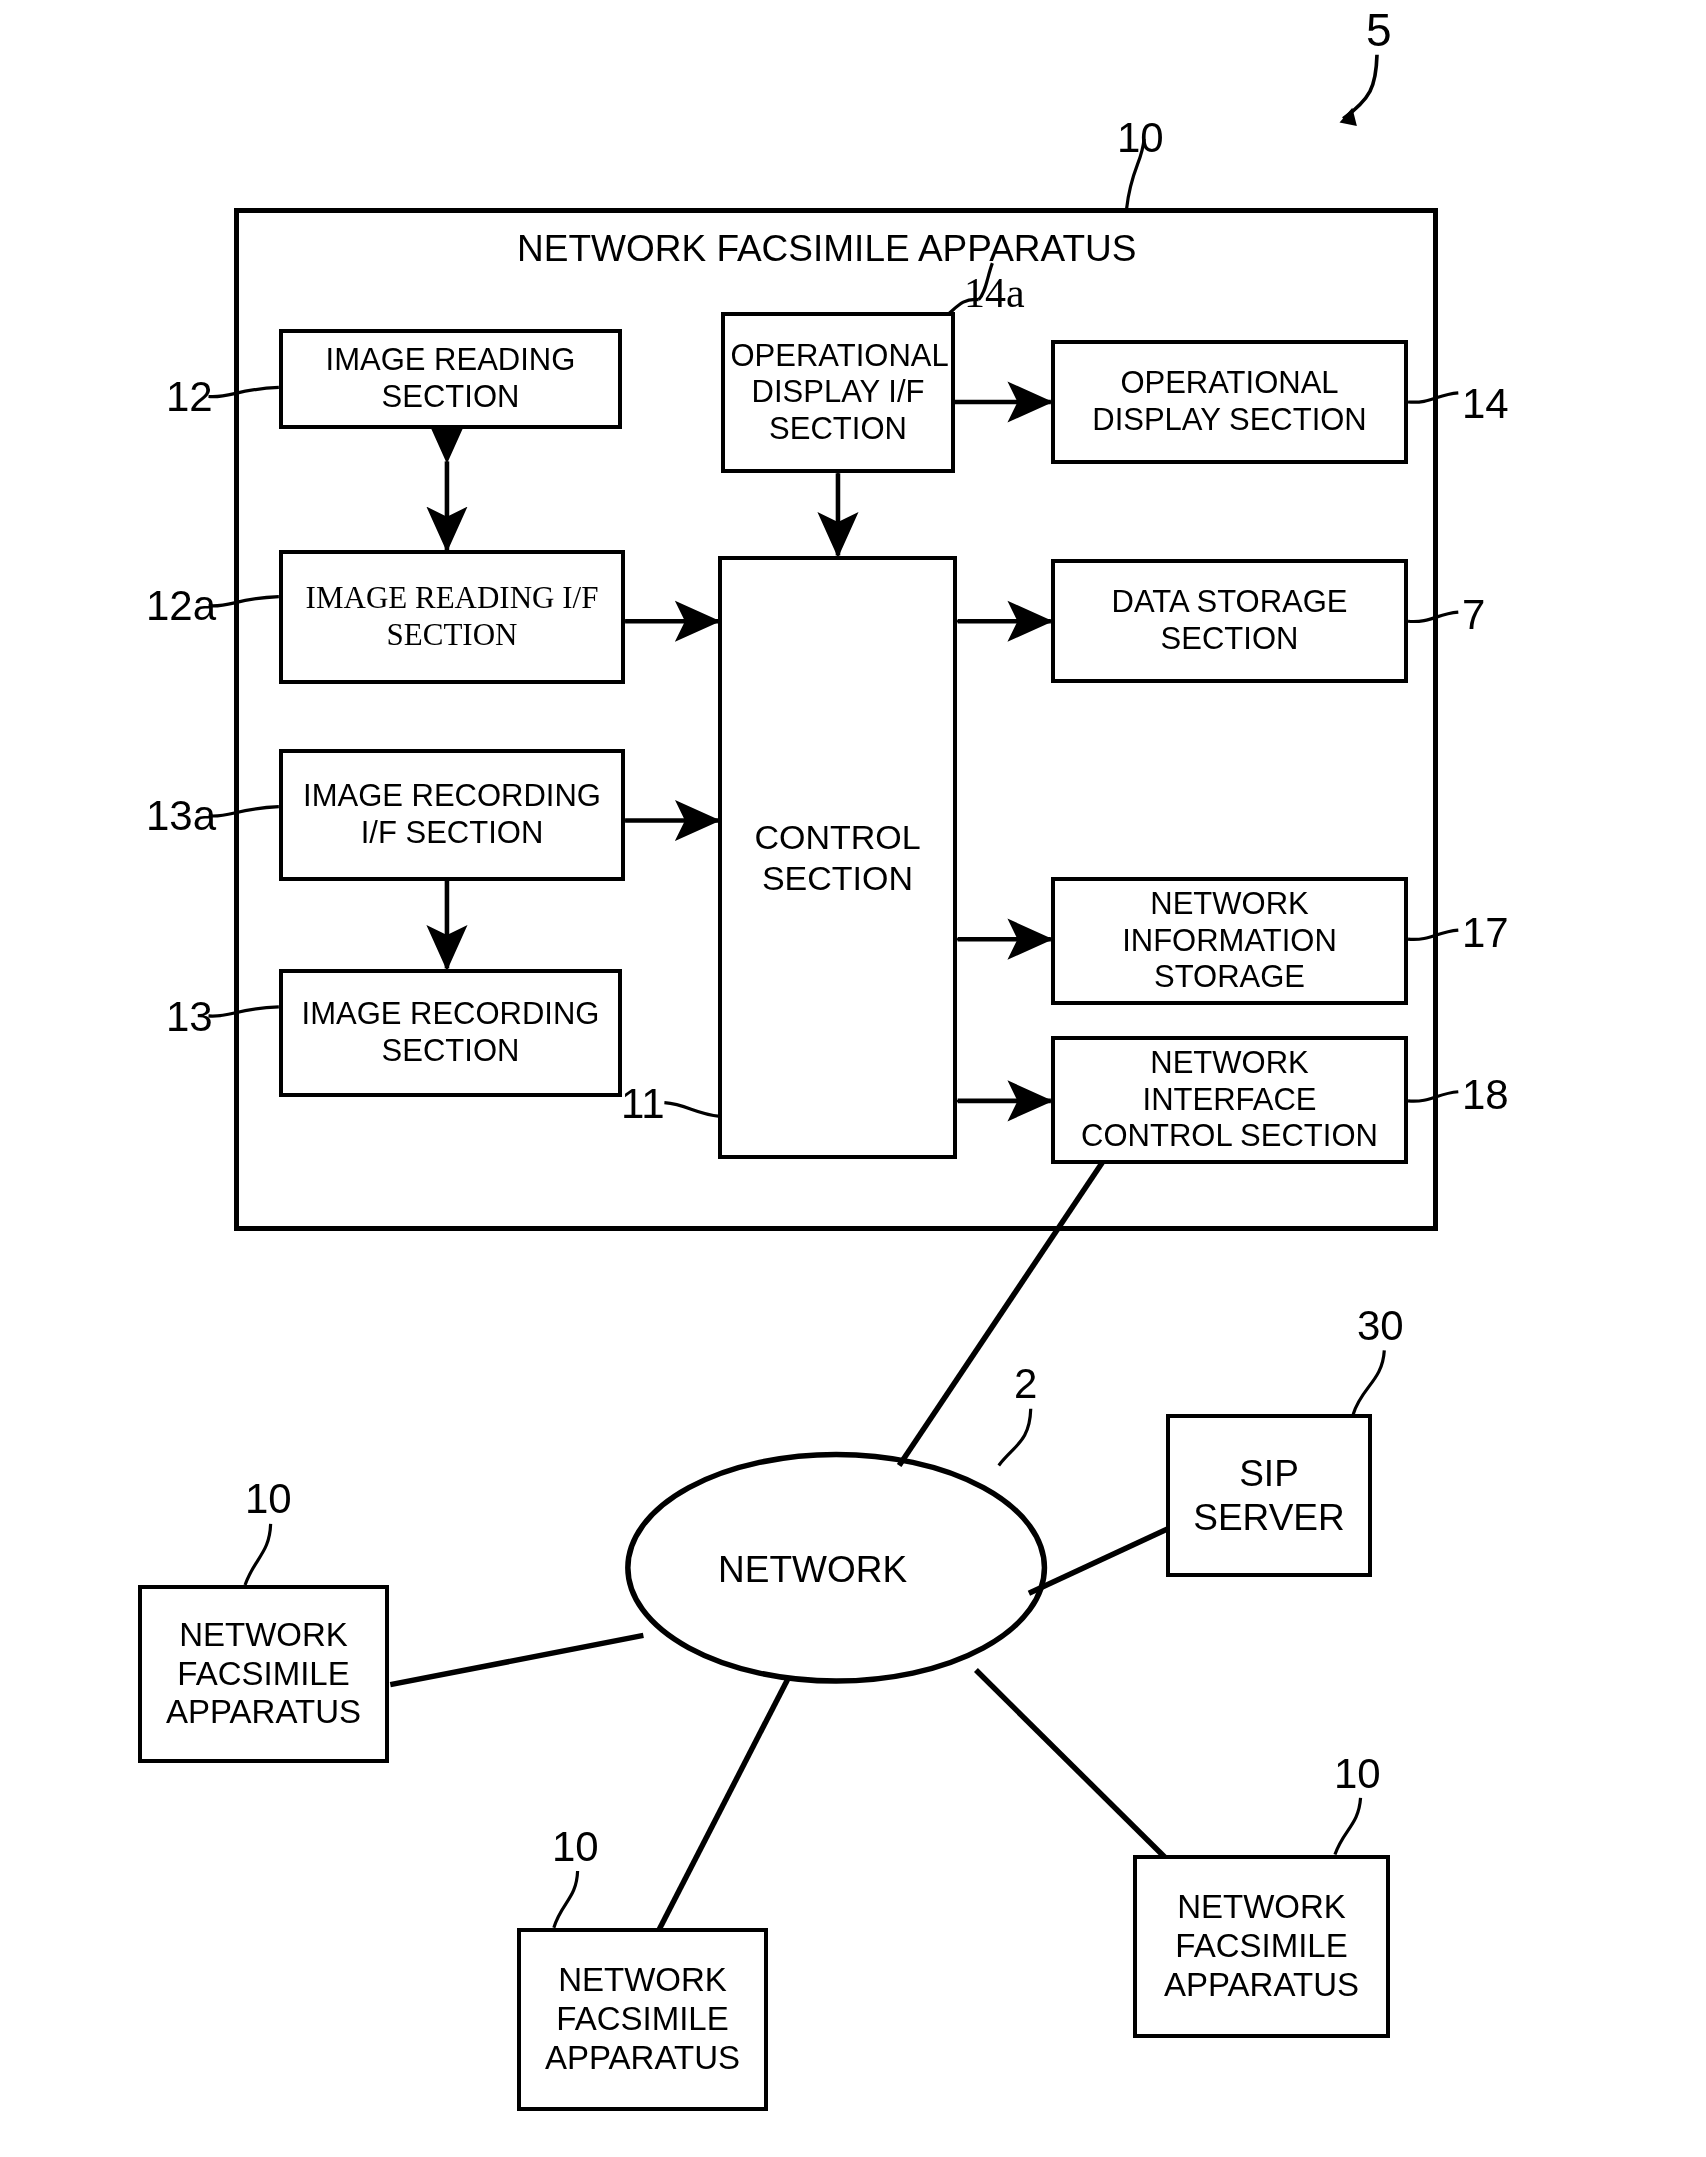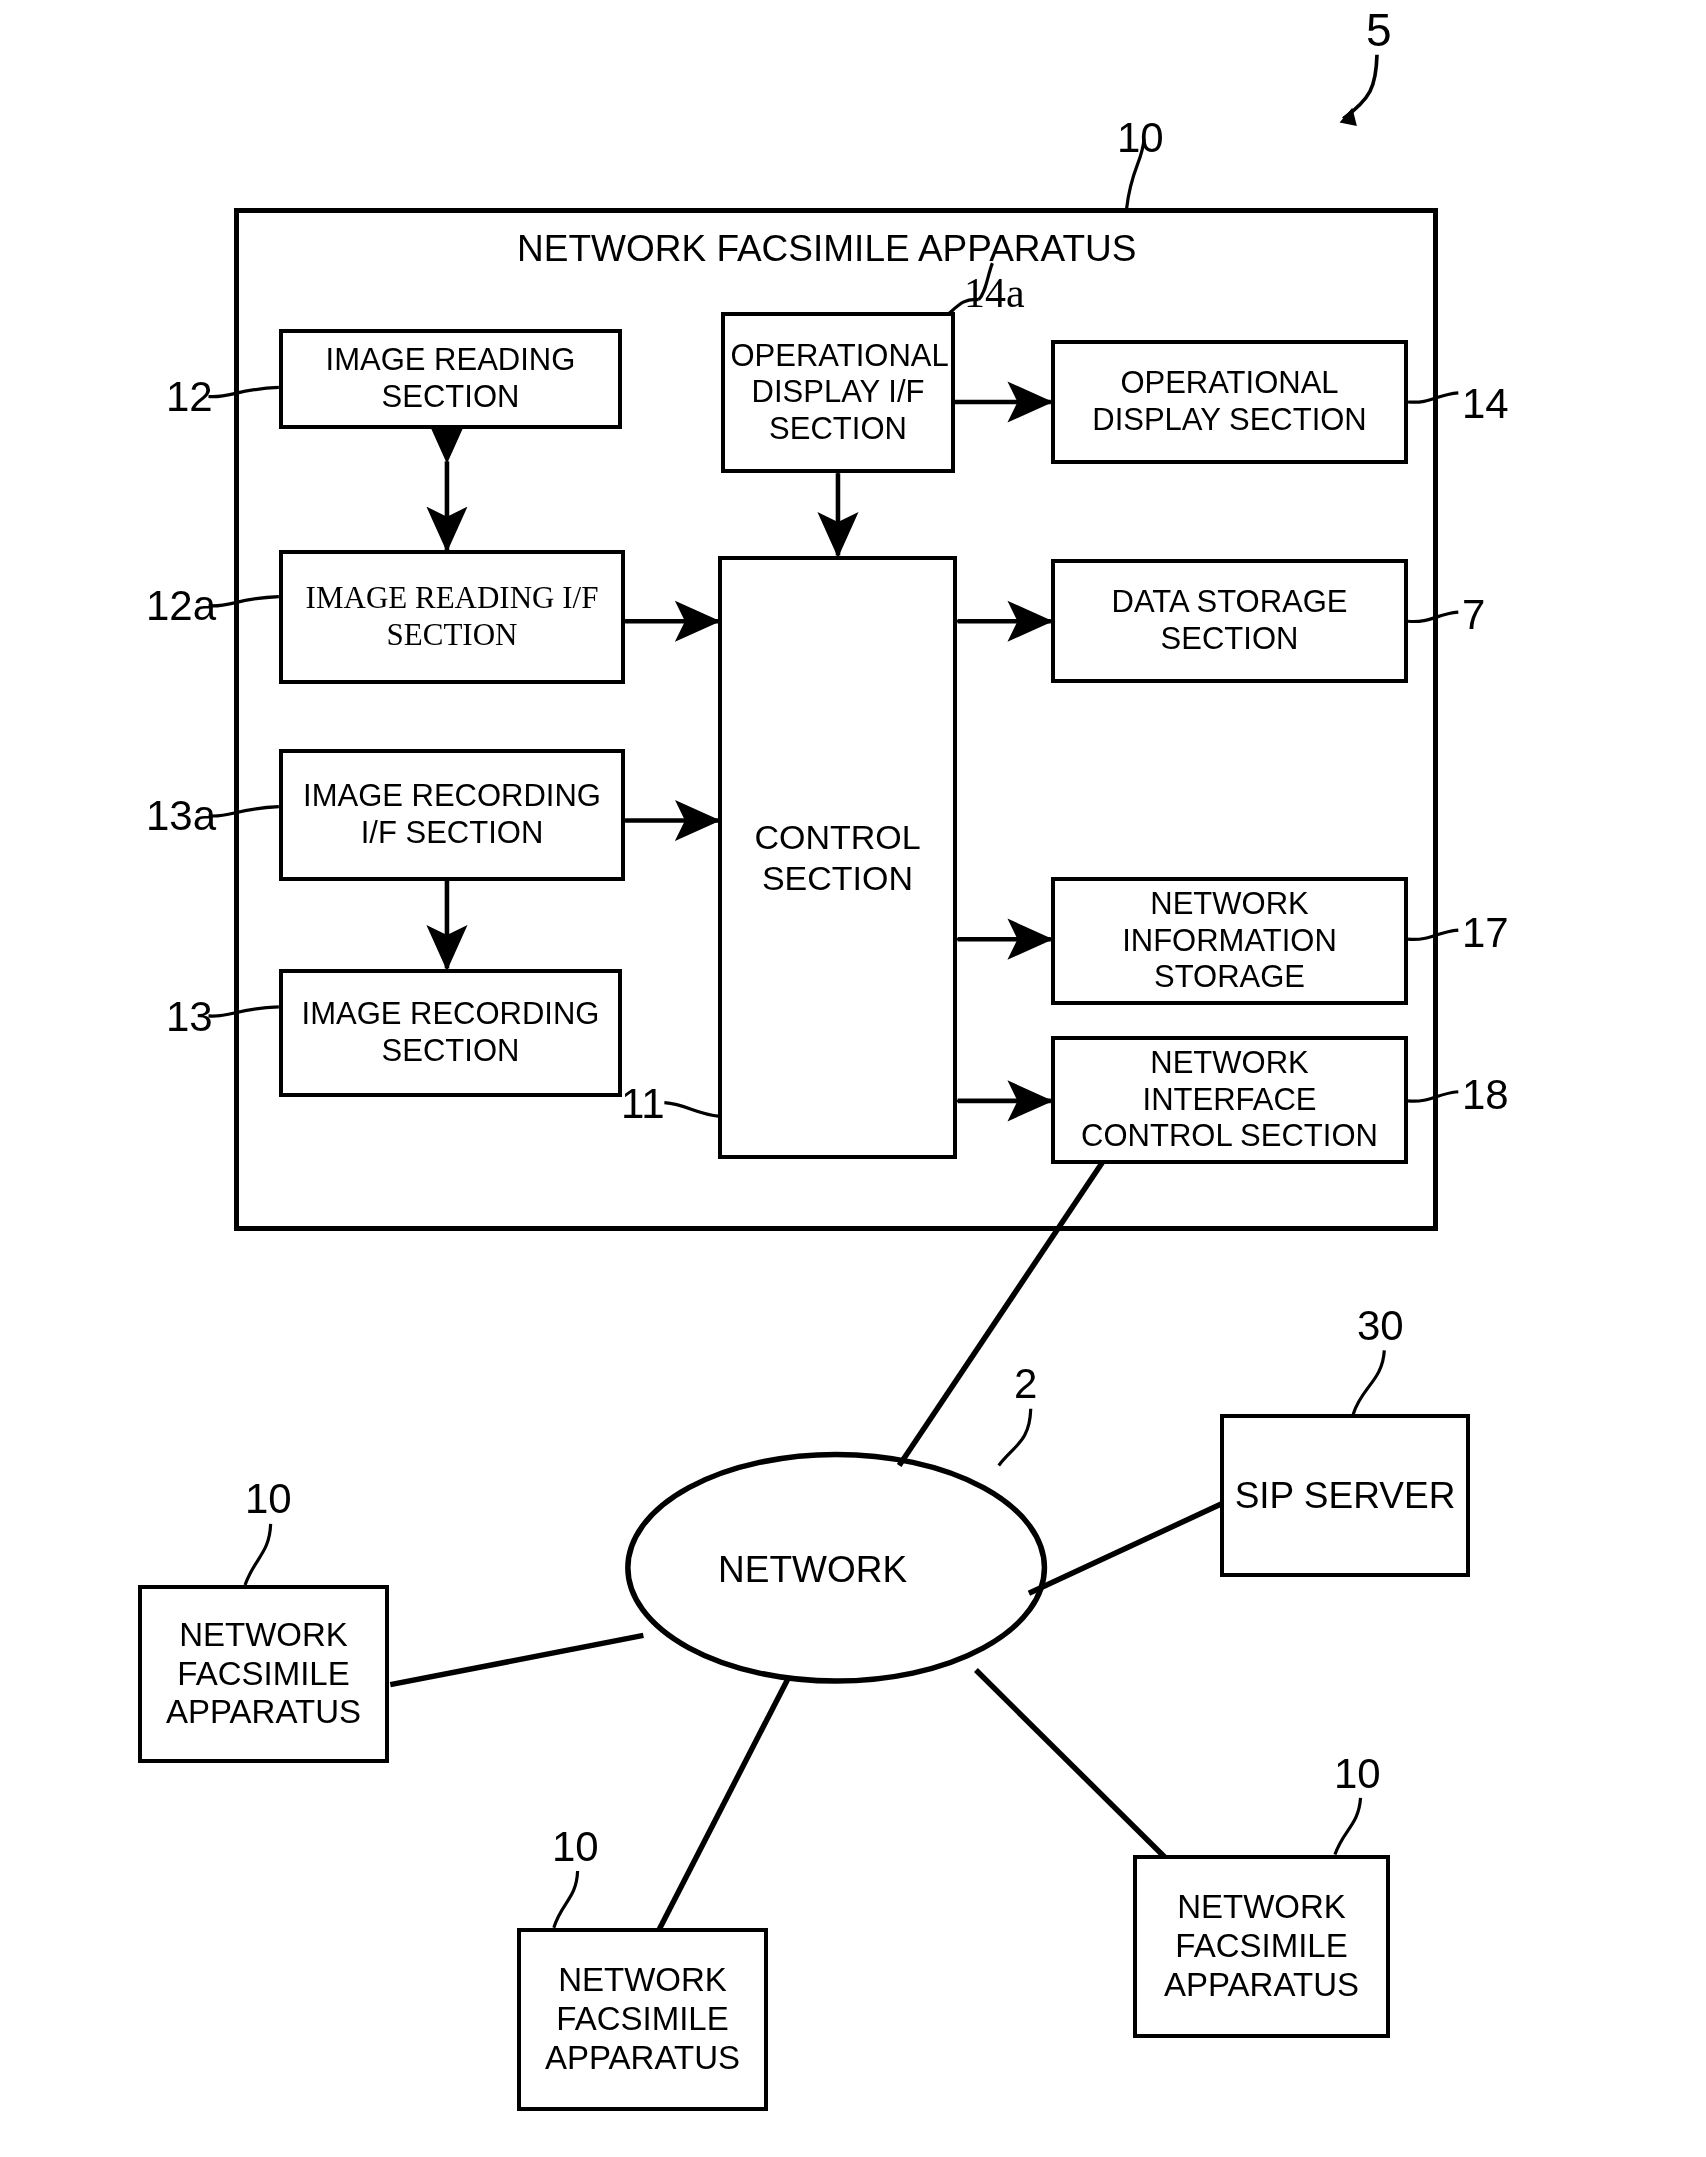--- a/index.html
+++ b/index.html
@@ -202,21 +202,21 @@
 INFORMATION
 STORAGE</span>
   </div>
 
   <div class="box" style="left:1051px; top:1036px; width:357px; height:128px; font-size:31px;">
     <span class="box-label">NETWORK
 INTERFACE
 CONTROL SECTION</span>
   </div>
 
-  <div class="box" style="left:1220px; top:1414px; width:250px; height:163px; font-size:37px;">
+  <div class="box" style="left:1166px; top:1414px; width:206px; height:163px; font-size:37px;">
     <span class="box-label">SIP SERVER</span>
   </div>
 
   <div class="box" style="left:138px; top:1585px; width:251px; height:178px; font-size:33px;">
     <span class="box-label">NETWORK
 FACSIMILE
 APPARATUS</span>
   </div>
 
   <div class="box" style="left:517px; top:1928px; width:251px; height:183px; font-size:33px;">

